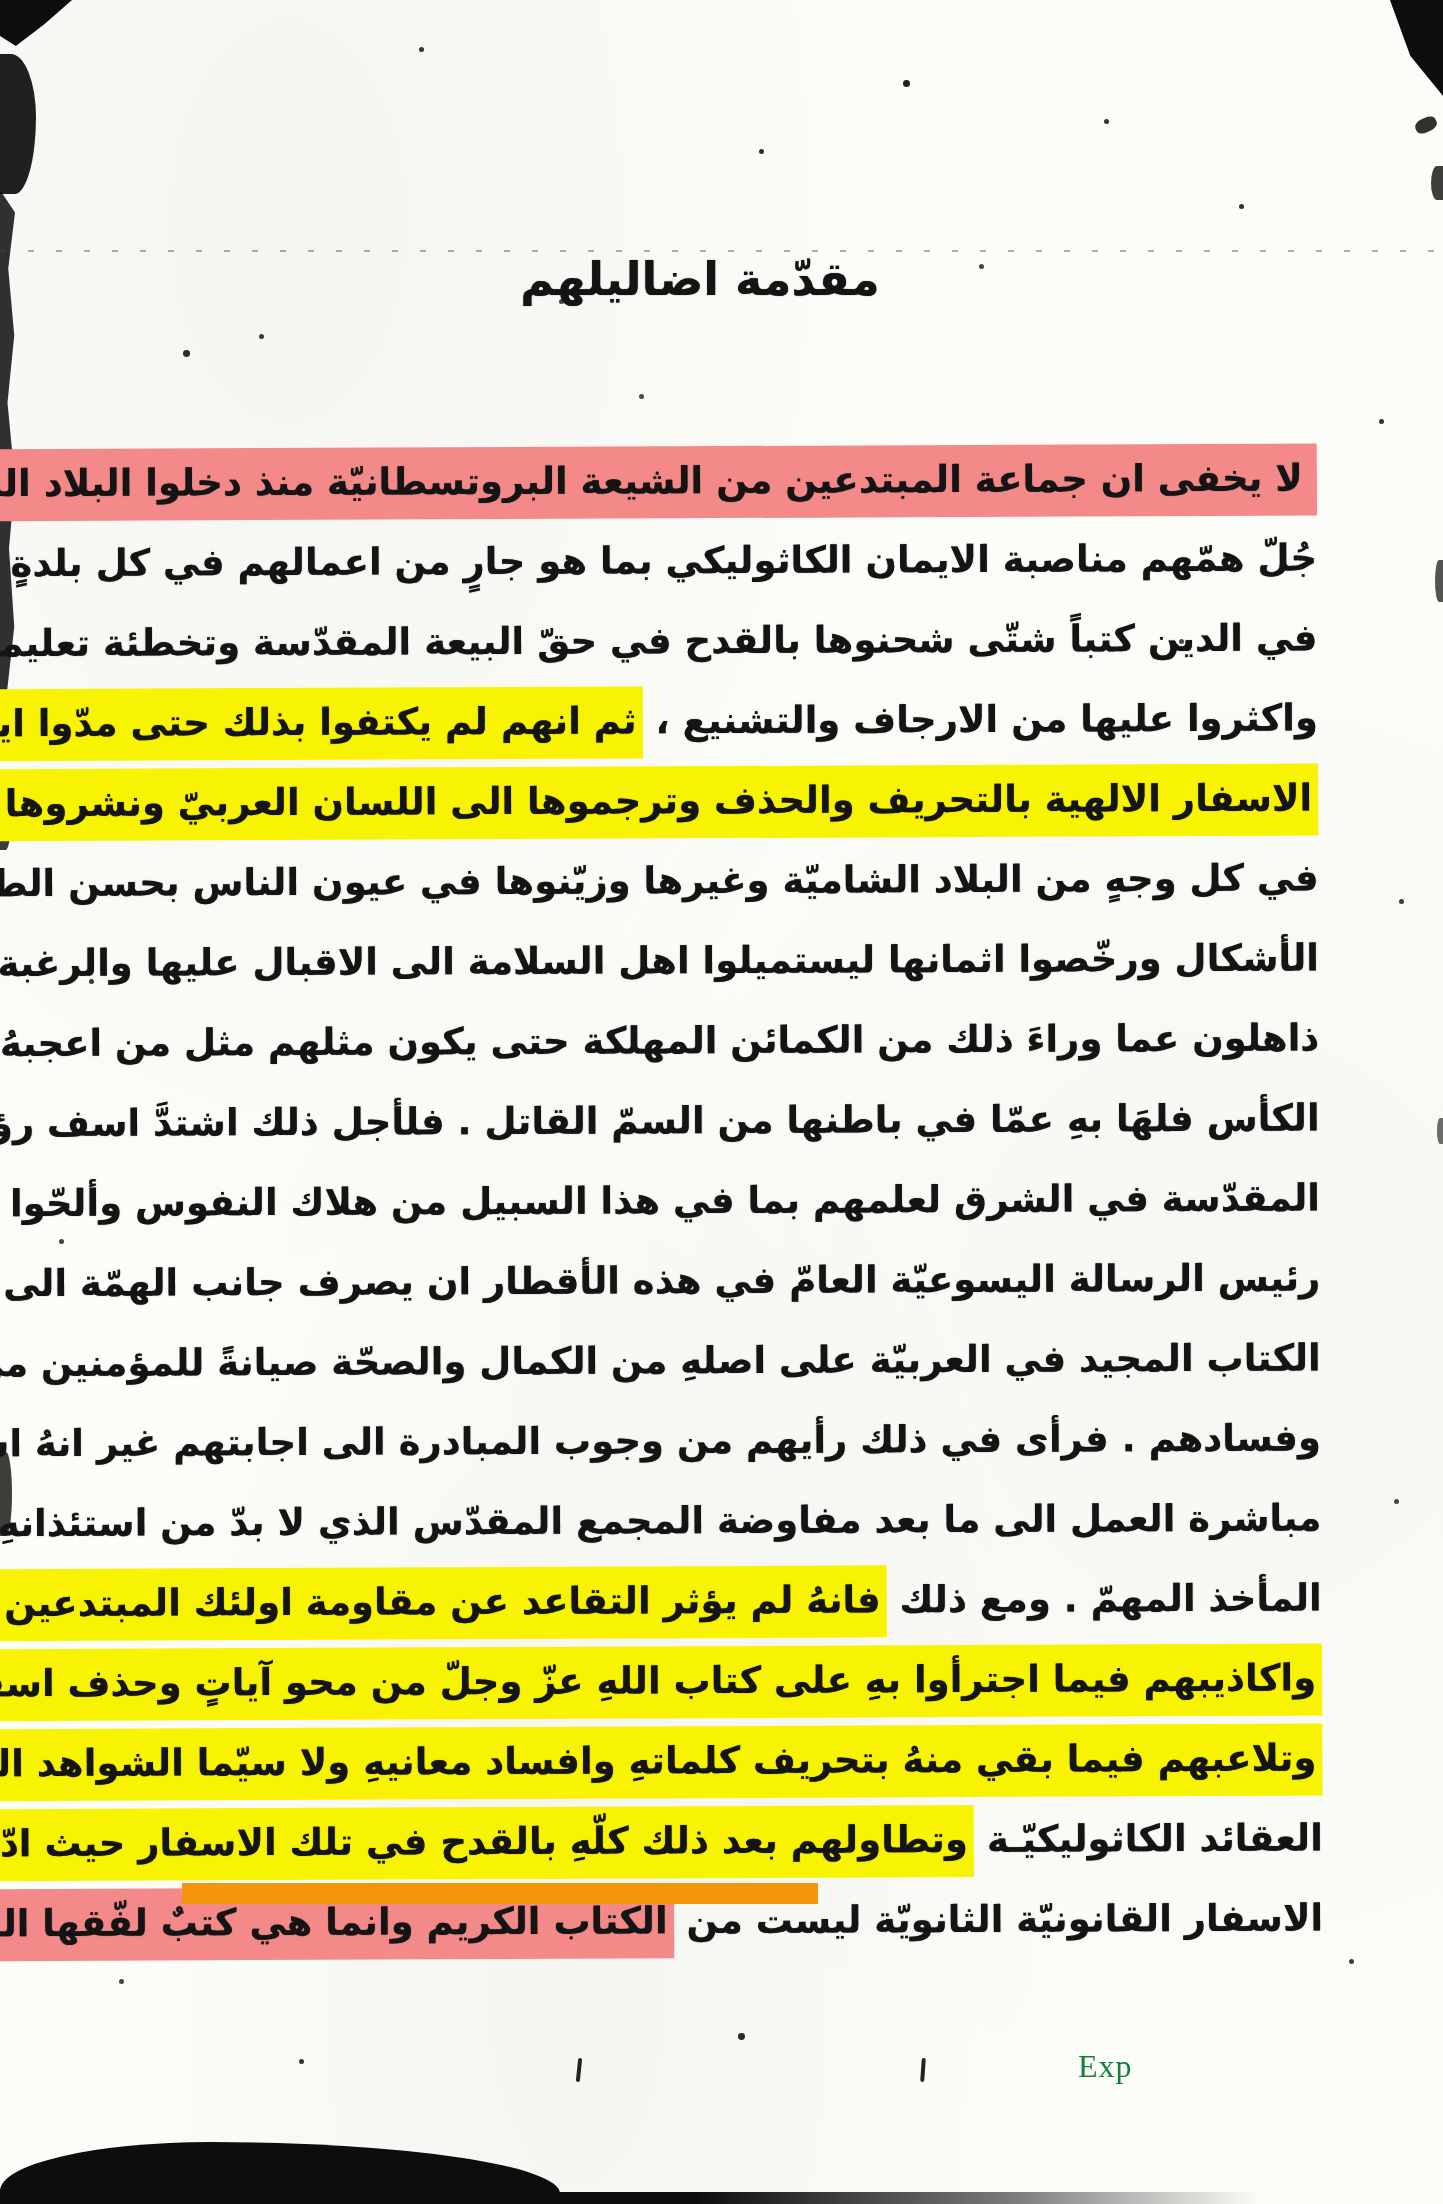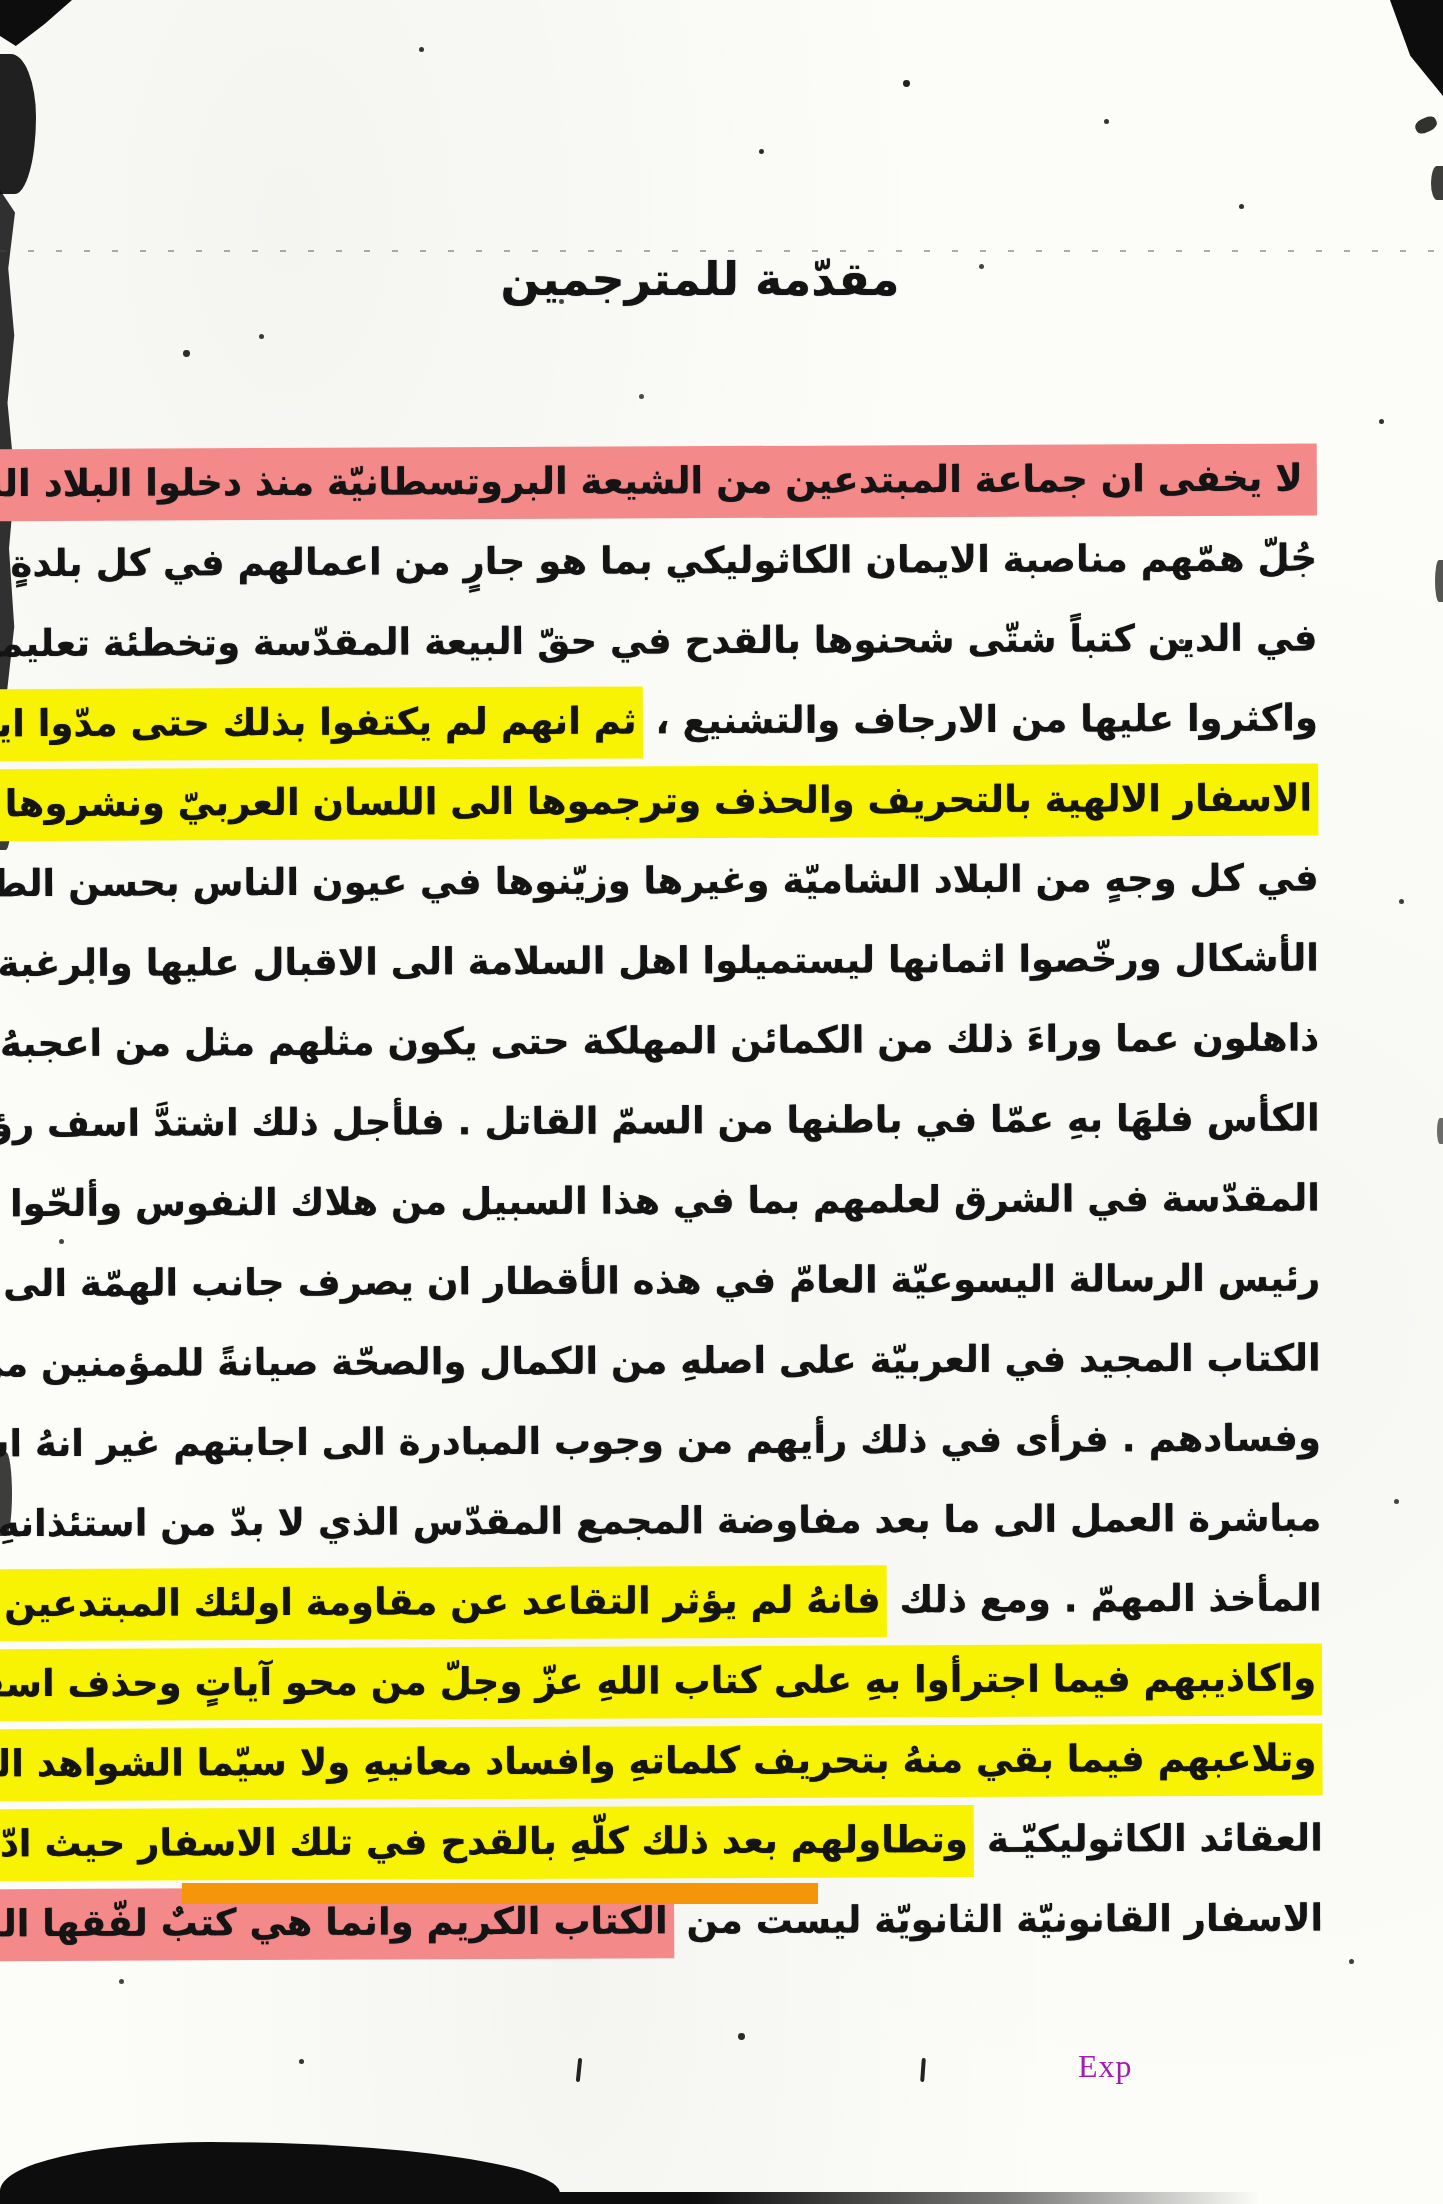--- a/index.html
+++ b/index.html
@@ -46,21 +46,21 @@
   .hl-red{background:var(--hl-red,#f4898a);}
   .hl-yellow{background:var(--hl-yellow,#f8f303);}
   .line-full-red .hl{padding-left:14px;padding-right:14px;}
   .overlap-strip{
     position:absolute;left:182px;top:1883px;width:636px;height:21px;
     background:var(--hl-orange,#f5950a);
   }
   .footer-mark{
     position:absolute;left:1078px;top:2048px;
     font-family:"Liberation Serif",serif;
-    font-size:32px;color:#a21caf;letter-spacing:1px;
+    font-size:32px;color:#15803d;letter-spacing:1px;
   }
   .footer-tick{position:absolute;width:4px;height:24px;background:#222;border-radius:2px;}
   .tick-1{left:577px;top:2058px;transform:rotate(6deg);}
   .tick-2{left:921px;top:2058px;transform:rotate(4deg);}
   
   .art{position:absolute;background:#0d0d0d;}
   .art-tl-1{left:0;top:0;width:72px;height:46px;clip-path:polygon(0 0,100% 0,62% 52%,22% 100%,0 78%);}
   .art-tl-2{left:0;top:54px;width:36px;height:140px;border-radius:0 70% 60% 0/0 45% 55% 0;opacity:.92;}
   .art-left-strip{left:0;top:190px;width:15px;height:560px;opacity:.85;
     clip-path:polygon(0 0,100% 4%,55% 14%,95% 26%,50% 38%,100% 52%,60% 64%,95% 78%,45% 90%,80% 100%,0 100%);}
@@ -102,21 +102,21 @@
   <div class="art art-tr-1"></div>
   <div class="art art-tr-2"></div>
   <div class="art art-tr-3"></div>
   <div class="art art-r-1"></div>
   <div class="art art-r-2"></div>
   <div class="art art-bl-mound"></div>
   <div class="art art-bottom-bar"></div>
   <div class="scanline"></div>
   <div class="specks"></div>
 
-  <div class="doc-title">مقدّمة للمترجمين</div>
+  <div class="doc-title">مقدّمة اضاليلهم</div>
 
   <div class="body-text" dir="rtl">
       <div class="line line-full-red"><span class="hl hl-red">لا يخفى ان جماعة المبتدعين من الشيعة البروتسطانيّة منذ دخلوا البلاد السوريّة ما زال</span></div>
       <div class="line"><span>جُلّ همّهم مناصبة الايمان الكاثوليكي بما هو جارٍ من اعمالهم في كل بلدةٍ نزلوا فيها وقد لفّقوا</span></div>
       <div class="line"><span>في الدين كتباً شتّى شحنوها بالقدح في حقّ البيعة المقدّسة وتخطئة تعليمها الصحيح الظاهر</span></div>
       <div class="line"><span>واكثروا عليها من الارجاف والتشنيع ،</span> <span class="hl hl-yellow">ثم انهم لم يكتفوا بذلك حتى مدّوا ايديهم الى</span></div>
       <div class="line"><span class="hl hl-yellow">الاسفار الالهية بالتحريف والحذف وترجموها الى اللسان العربيّ ونشروها على تلك الحالة</span></div>
       <div class="line"><span>في كل وجهٍ من البلاد الشاميّة وغيرها وزيّنوها في عيون الناس بحسن الطبع وجمال</span></div>
       <div class="line"><span>الأشكال ورخّصوا اثمانها ليستميلوا اهل السلامة الى الاقبال عليها والرغبة فيها وهم</span></div>
       <div class="line"><span>ذاهلون عما وراءَ ذلك من الكمائن المهلكة حتى يكون مثلهم مثل من اعجبهُ حسن نقش</span></div>

